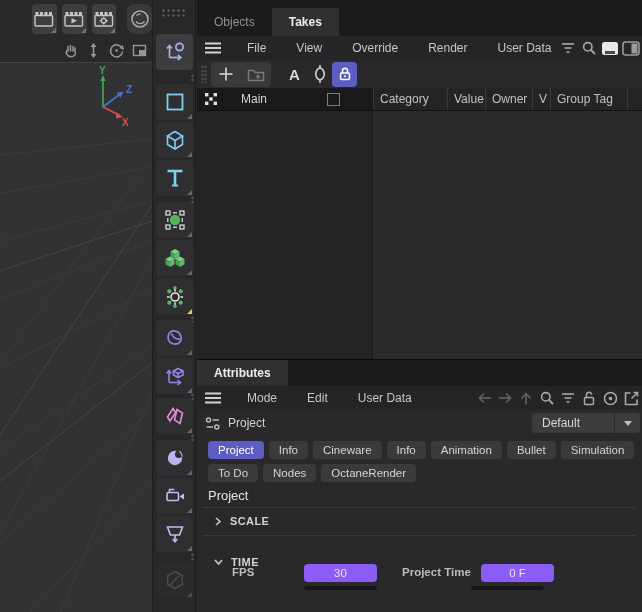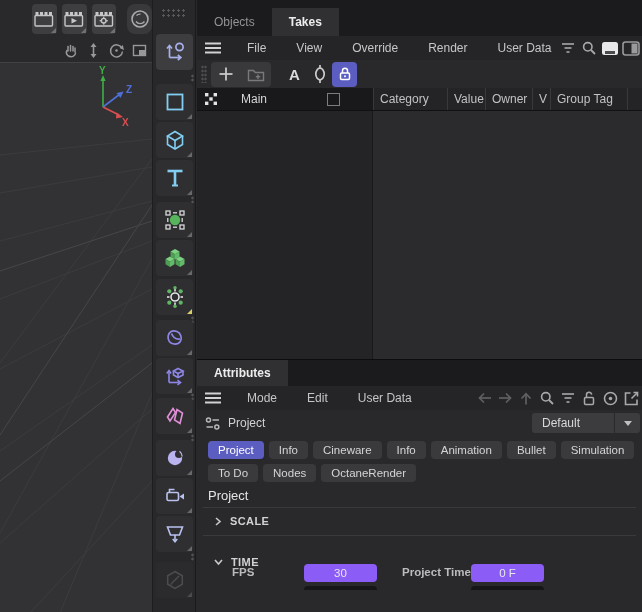--- a/index.html
+++ b/index.html
@@ -608,20 +608,20 @@
         <svg width="9" height="8" viewBox="0 0 9 8" fill="none" stroke="#c8c8ca" stroke-width="1.6">
             <polyline points="1,2 4.5,6 8,2"></polyline>
           </svg>
         <span class="seclabel">TIME</span>
       </div>
 
       <div class="fieldrow">
         <span class="flabel" style="left:35px">FPS</span>
         <input class="field" style="left: 107px;" readonly="" value="30">
         <span class="flabel" style="left:205px">Project Time</span>
-        <input class="field" style="left: 274px;" readonly="" value="0 F">
+        <input class="field" style="left: 284px;" readonly="" value="0 F">
       </div>
       <div class="sliver" style="left:107px"></div>
       <div class="sliver" style="left:274px"></div>
     </div>
   </div>
 
 </div>
 
 </body></html>

